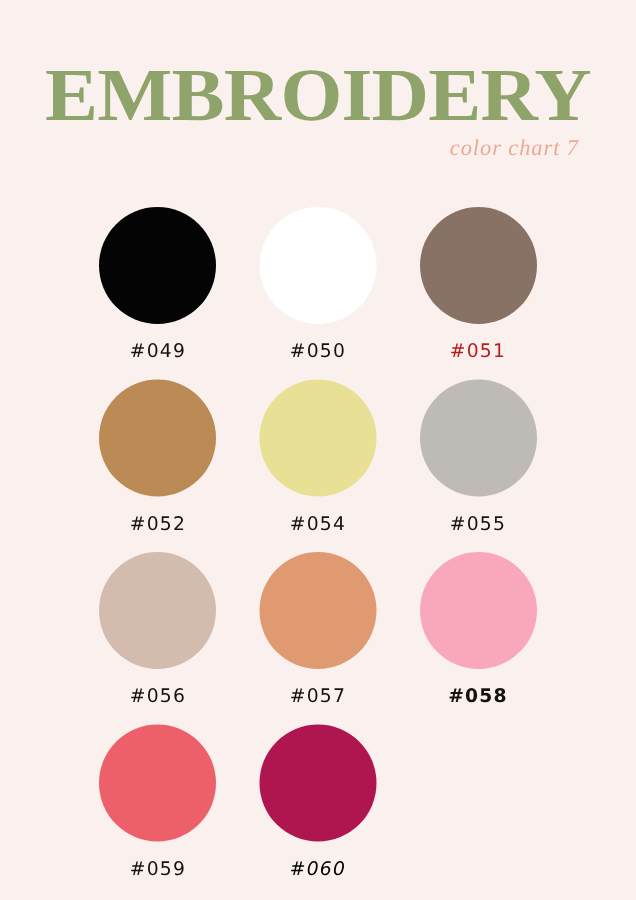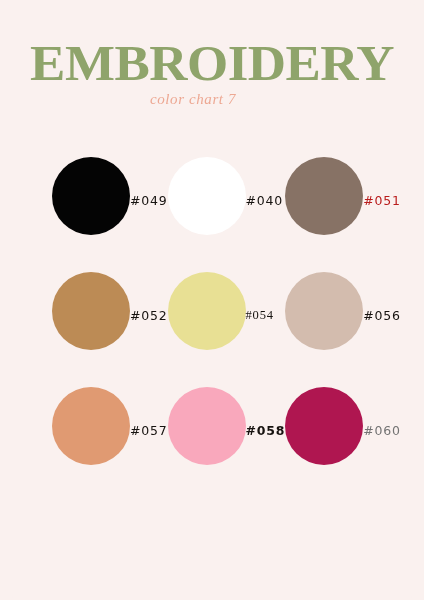--- a/index.html
+++ b/index.html
@@ -38,20 +38,21 @@
     letter-spacing: -0.5px;
     color: #8fa46b;
     margin: 0;
     padding: 0;
     white-space: nowrap;
     transform: scaleX(1.06);
   }
   .subtitle-row {
     margin: 0;
     padding: 0 38px 0 0;
+    text-align: right;
     margin-top: 2px;
   }
   .subtitle {
     font-family: "Liberation Serif", "DejaVu Serif", serif;
     font-style: italic;
     font-size: 15px;
     letter-spacing: 0.6px;
     color: #eda893;
     white-space: nowrap;
   }
@@ -64,21 +65,21 @@
     top: 138px;
     width: 320px;
     display: grid;
     grid-template-columns: repeat(3, 1fr);
     grid-auto-rows: 115px;
     row-gap: 0;
     column-gap: 0;
   }
   .cell {
     display: flex;
-    flex-direction: row;
+    flex-direction: column;
     align-items: center;
   }
   .swatch {
     width: 78px;
     height: 78px;
     border-radius: 50%;
     flex: 0 0 auto;
   }
   .swatch-label {
     margin-top: 10px;
@@ -102,45 +103,53 @@
     </div>
   </div>
 
   <div class="grid">
       <div class="cell">
         <div class="swatch" style="background: rgb(4, 4, 4);"></div>
         <div class="swatch-label" style="color: rgb(22, 18, 15);">#049</div>
       </div>
       <div class="cell">
         <div class="swatch" style="background: rgb(255, 255, 255);"></div>
-        <div class="swatch-label" style="color: rgb(22, 18, 15);">#040</div>
+        <div class="swatch-label" style="color: rgb(22, 18, 15);">#050</div>
       </div>
       <div class="cell">
         <div class="swatch" style="background: rgb(135, 114, 101);"></div>
         <div class="swatch-label" style="color: #b91c1c;">#051</div>
       </div>
       <div class="cell">
         <div class="swatch" style="background: rgb(188, 139, 85);"></div>
         <div class="swatch-label" style="color: rgb(22, 18, 15);">#052</div>
       </div>
       <div class="cell">
         <div class="swatch" style="background: rgb(232, 224, 148);"></div>
-        <div class="swatch-label" style="color: rgb(22, 18, 15); font-family: Liberation Serif, serif;">#054</div>
+        <div class="swatch-label" style="color: rgb(22, 18, 15);">#054</div>
+      </div>
+      <div class="cell">
+        <div class="swatch" style="background: rgb(190, 186, 182);"></div>
+        <div class="swatch-label" style="color: rgb(22, 18, 15);">#055</div>
       </div>
       <div class="cell">
         <div class="swatch" style="background: rgb(211, 188, 174);"></div>
         <div class="swatch-label" style="color: rgb(22, 18, 15); text-align: center;">#056</div>
       </div>
       <div class="cell">
         <div class="swatch" style="background: rgb(224, 154, 114);"></div>
         <div class="swatch-label" style="color: rgb(22, 18, 15);">#057</div>
       </div>
       <div class="cell">
         <div class="swatch" style="background: rgb(249, 168, 188);"></div>
         <div class="swatch-label" style="color: rgb(22, 18, 15); font-weight: bold;">#058</div>
       </div>
       <div class="cell">
+        <div class="swatch" style="background: rgb(238, 96, 105);"></div>
+        <div class="swatch-label" style="color: rgb(22, 18, 15);">#059</div>
+      </div>
+      <div class="cell">
         <div class="swatch" style="background: rgb(175, 22, 80);"></div>
-        <div class="swatch-label" style="color: #737373;">#060</div>
+        <div class="swatch-label" style="color: #000000; font-style: italic;">#060</div>
       </div>
     </div>
 
 </div>
 
 </body></html>

